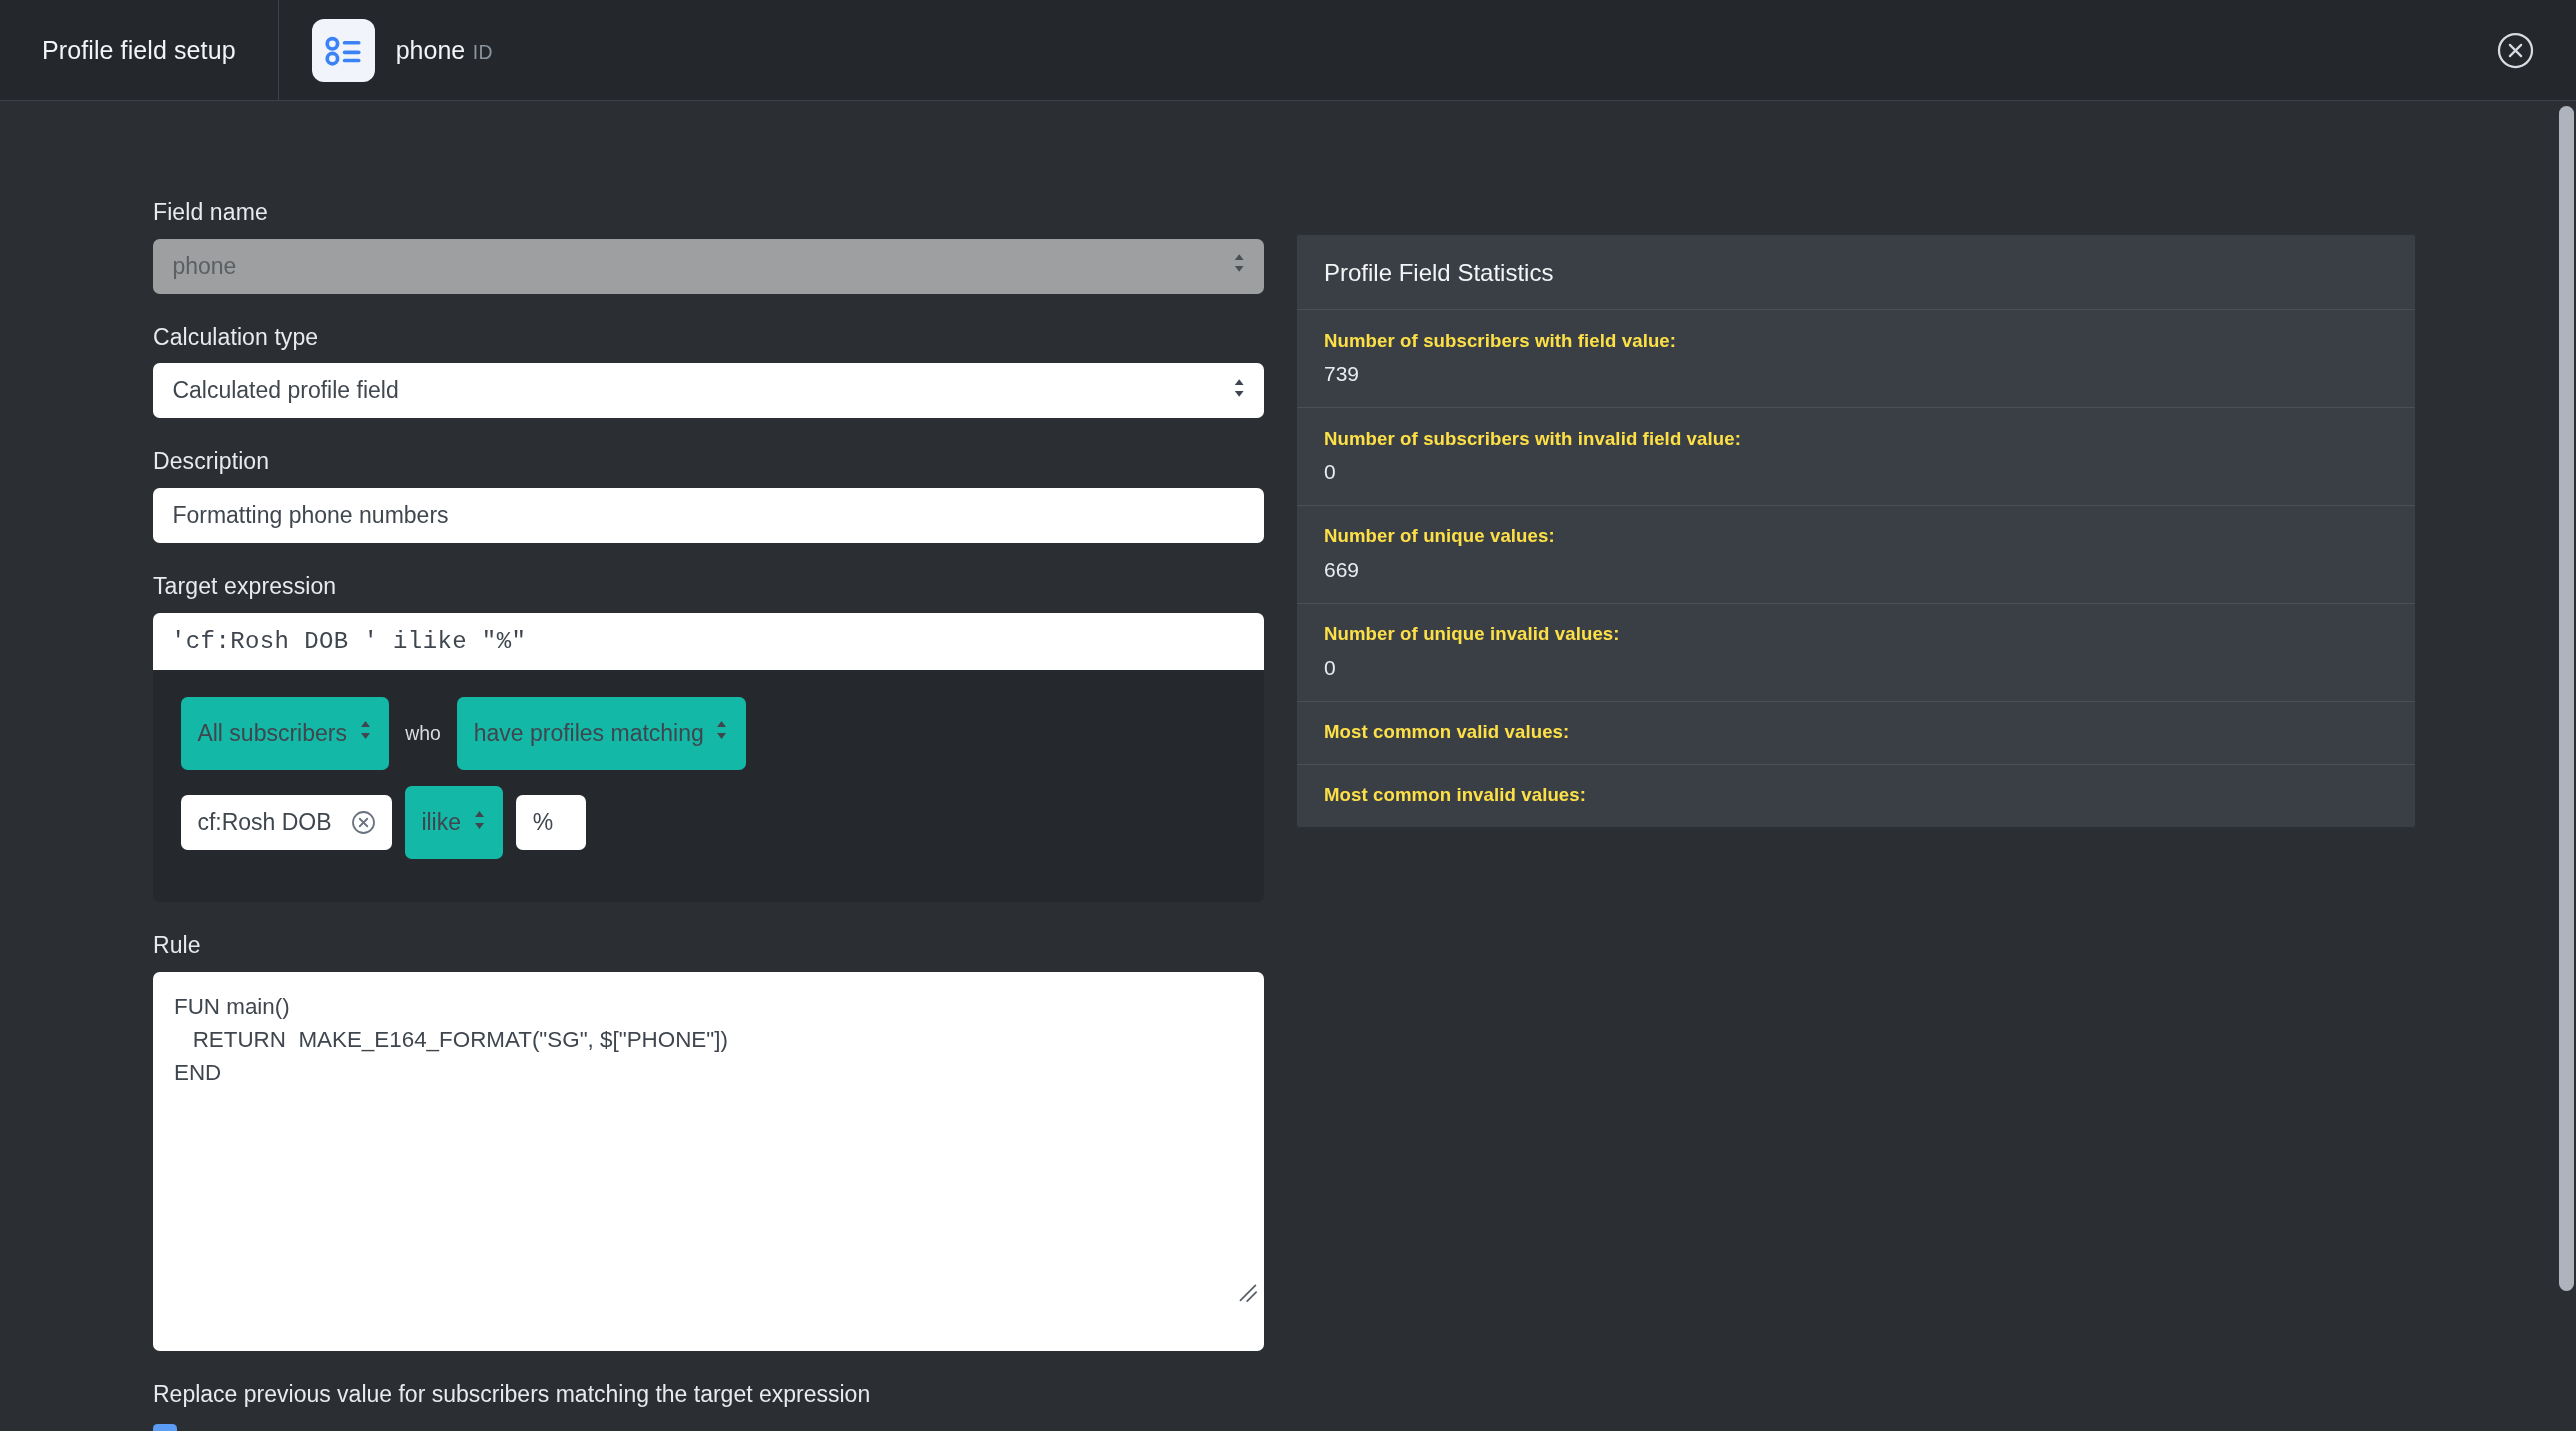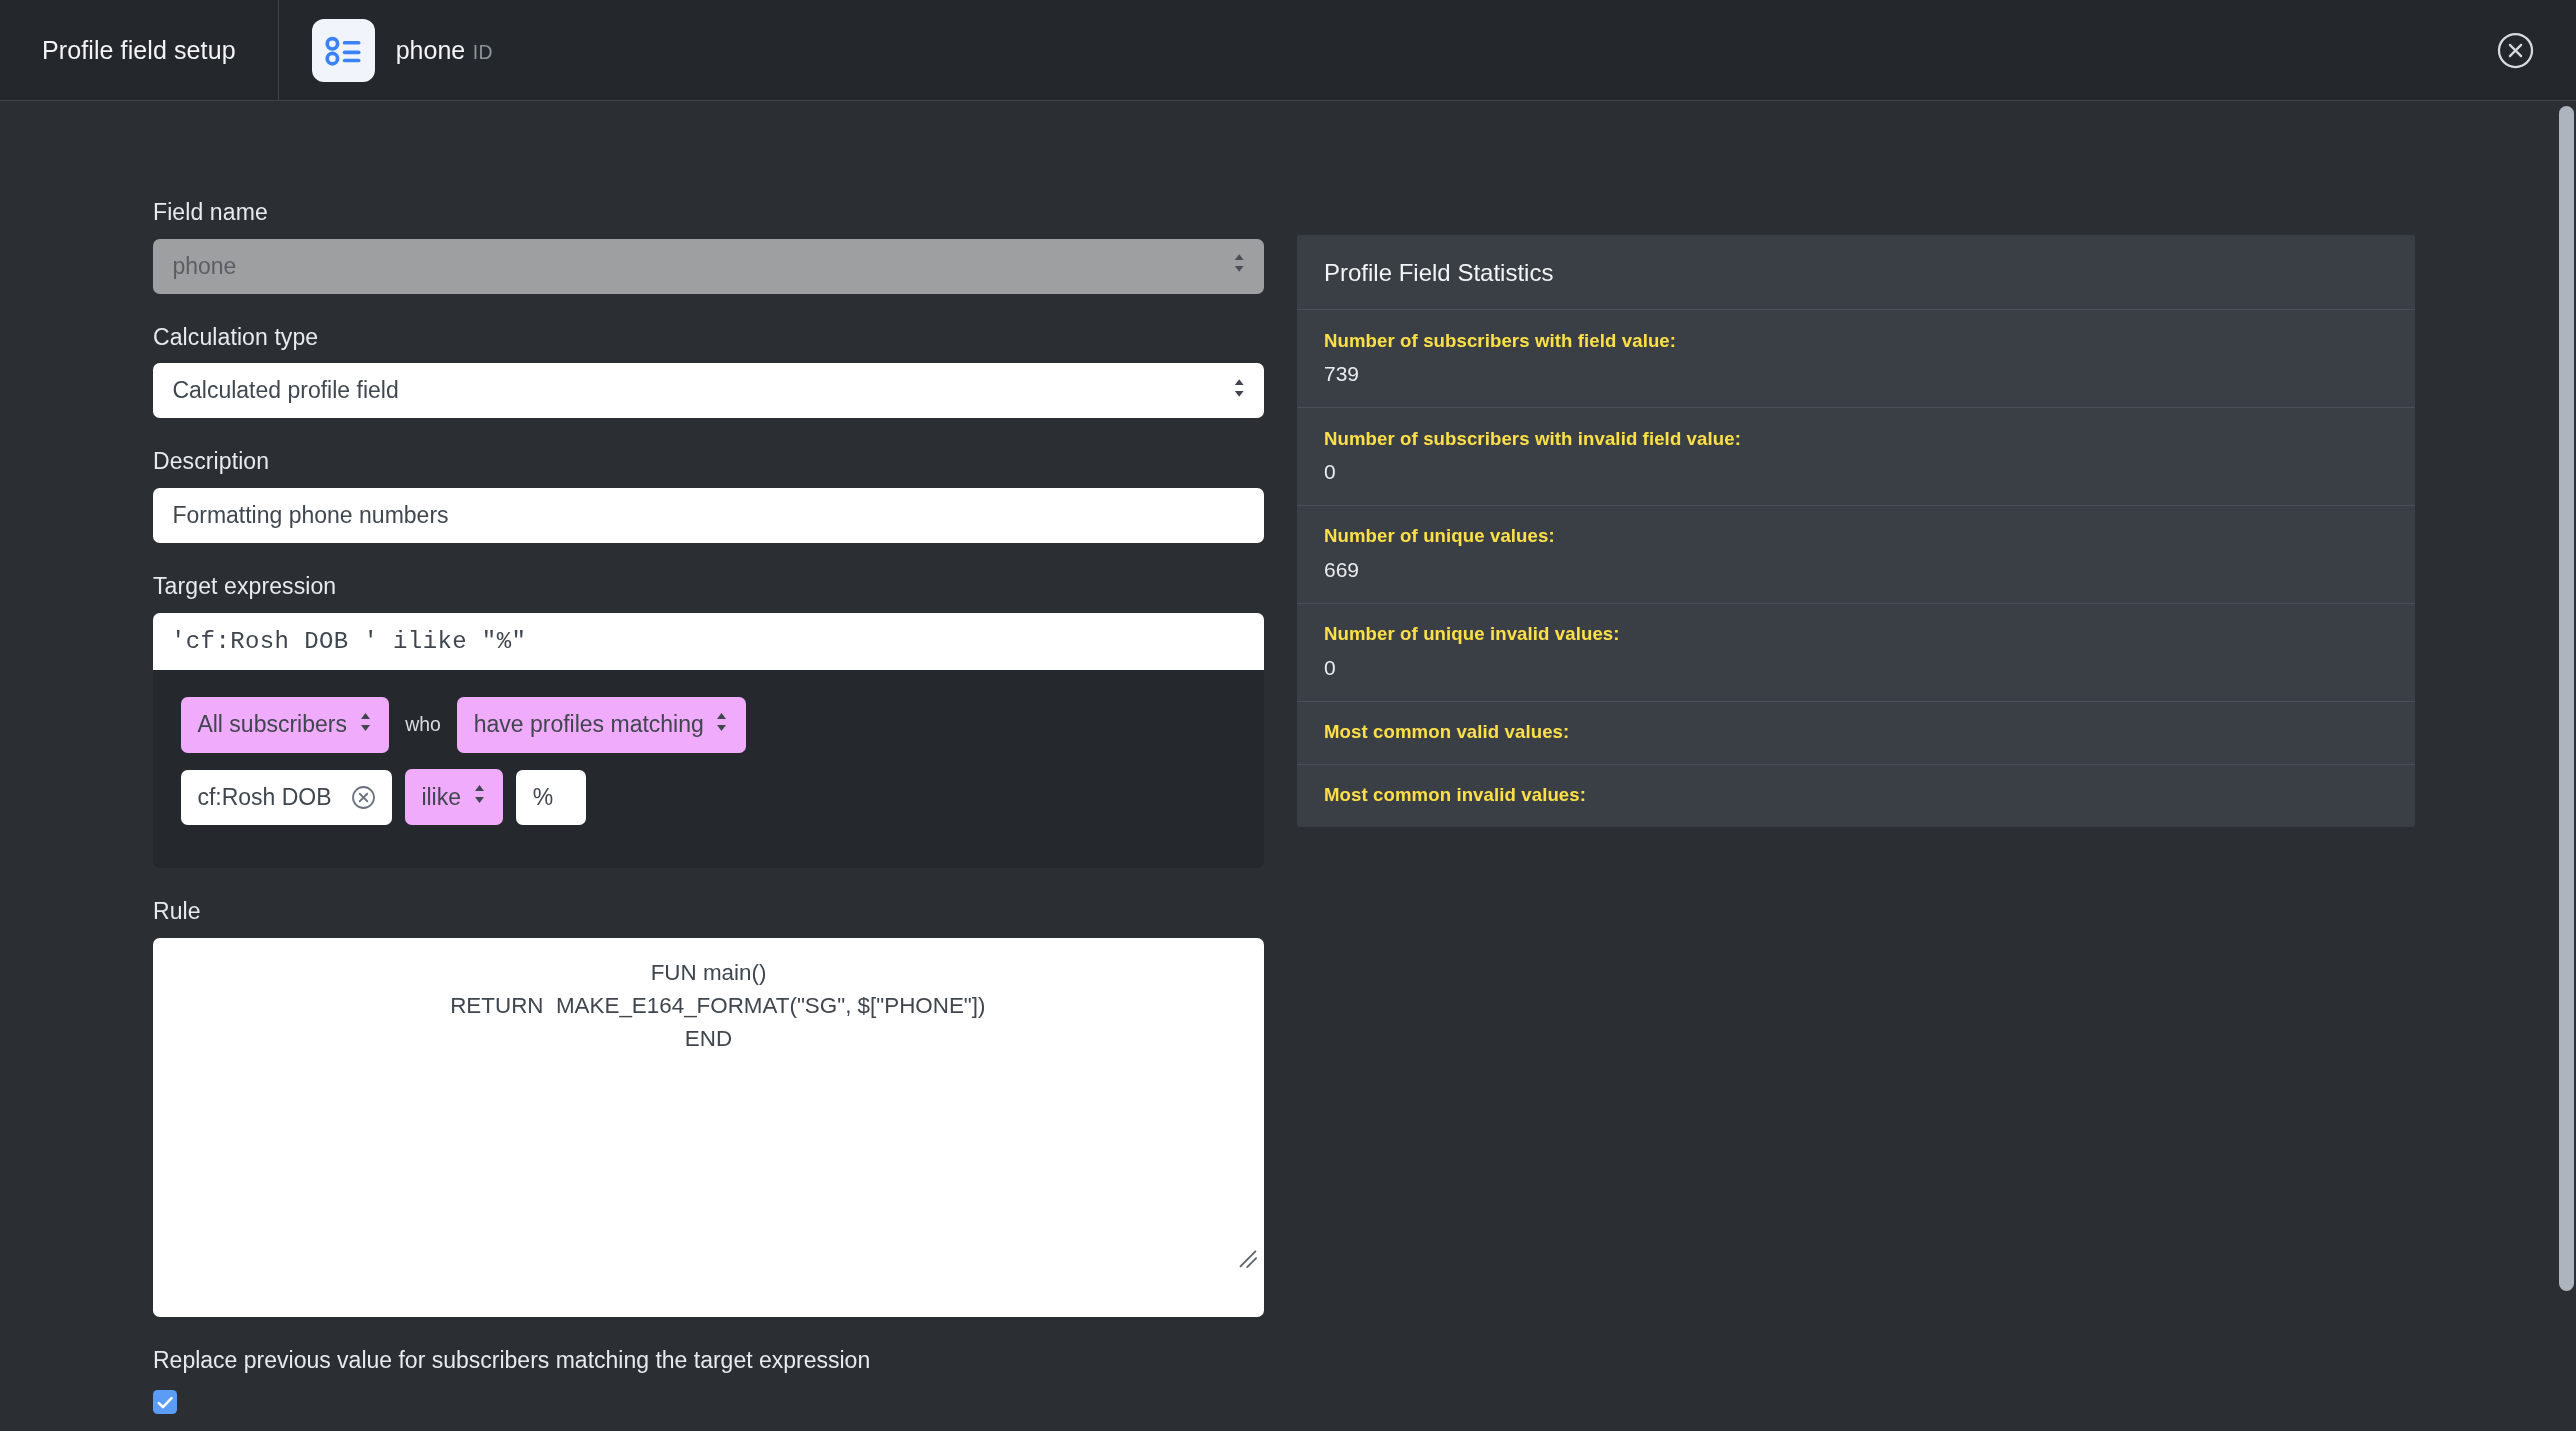--- a/index.html
+++ b/index.html
@@ -147,23 +147,23 @@
   }
   .qrow {
     display: flex;
     align-items: center;
     gap: 13.4px;
     margin-bottom: 16.4px;
   }
   .qrow:last-child { margin-bottom: 0; }
 
   .qsel {
-    background: #f0abfc;
+    background: #14b8a6;
     border-radius: 6.7px;
-    height: 56px;
+    height: 73px;
     display: flex;
     align-items: center;
     padding: 0 42px 0 16.4px;
     font-size: 23px;
     color: #3f464e;
     position: relative;
     white-space: nowrap;
   }
   .qtext {
     color: #d9dde2;
@@ -201,21 +201,20 @@
     background: #ffffff;
     border-radius: 6.7px;
     padding: 19.4px 21px;
     font-family: "Liberation Sans", sans-serif;
     font-size: 22.4px;
     line-height: 1.46;
     color: #3f464e;
     white-space: pre;
     position: relative;
     overflow: hidden;
-    text-align: center;
   }
   .resize-grip {
     position: absolute;
     right: 5.2px;
     bottom: 5.2px;
   }
 
   .check-label {
     color: #e7eaee;
     font-size: 23px;

